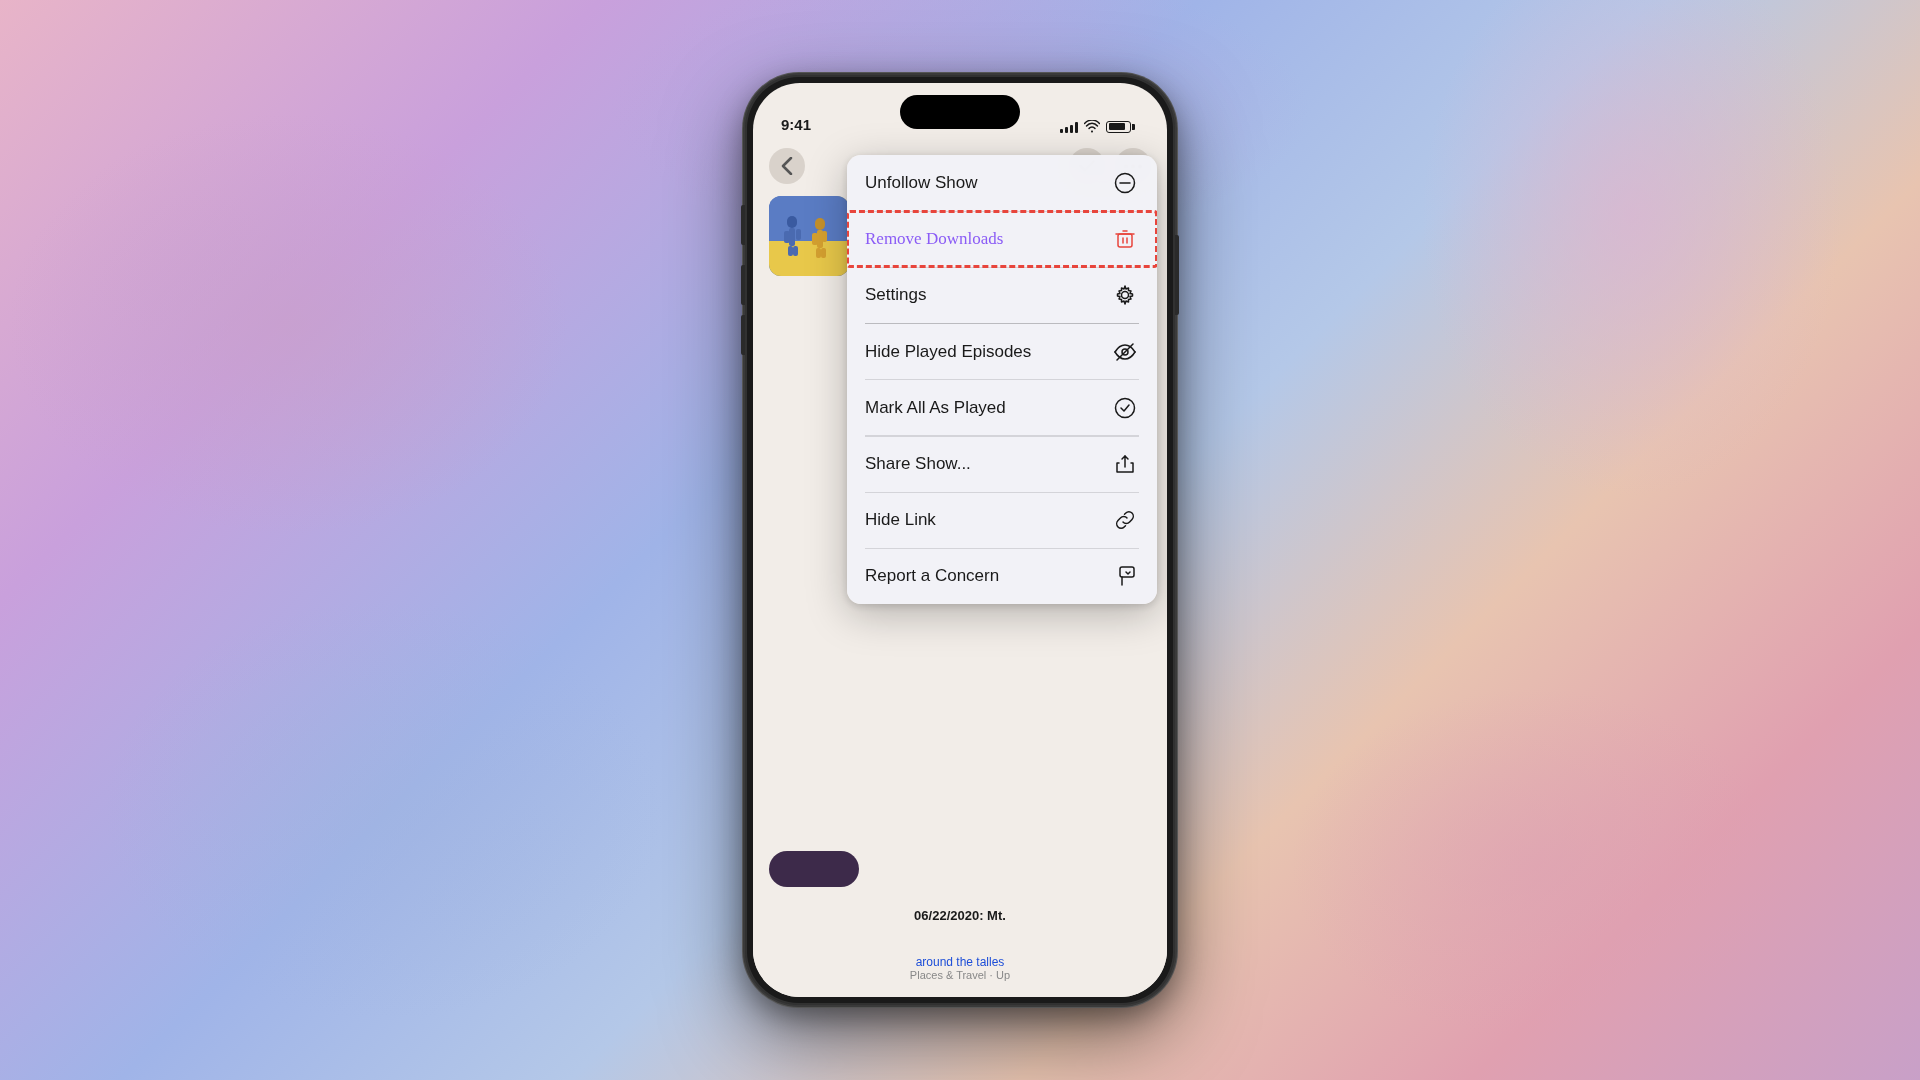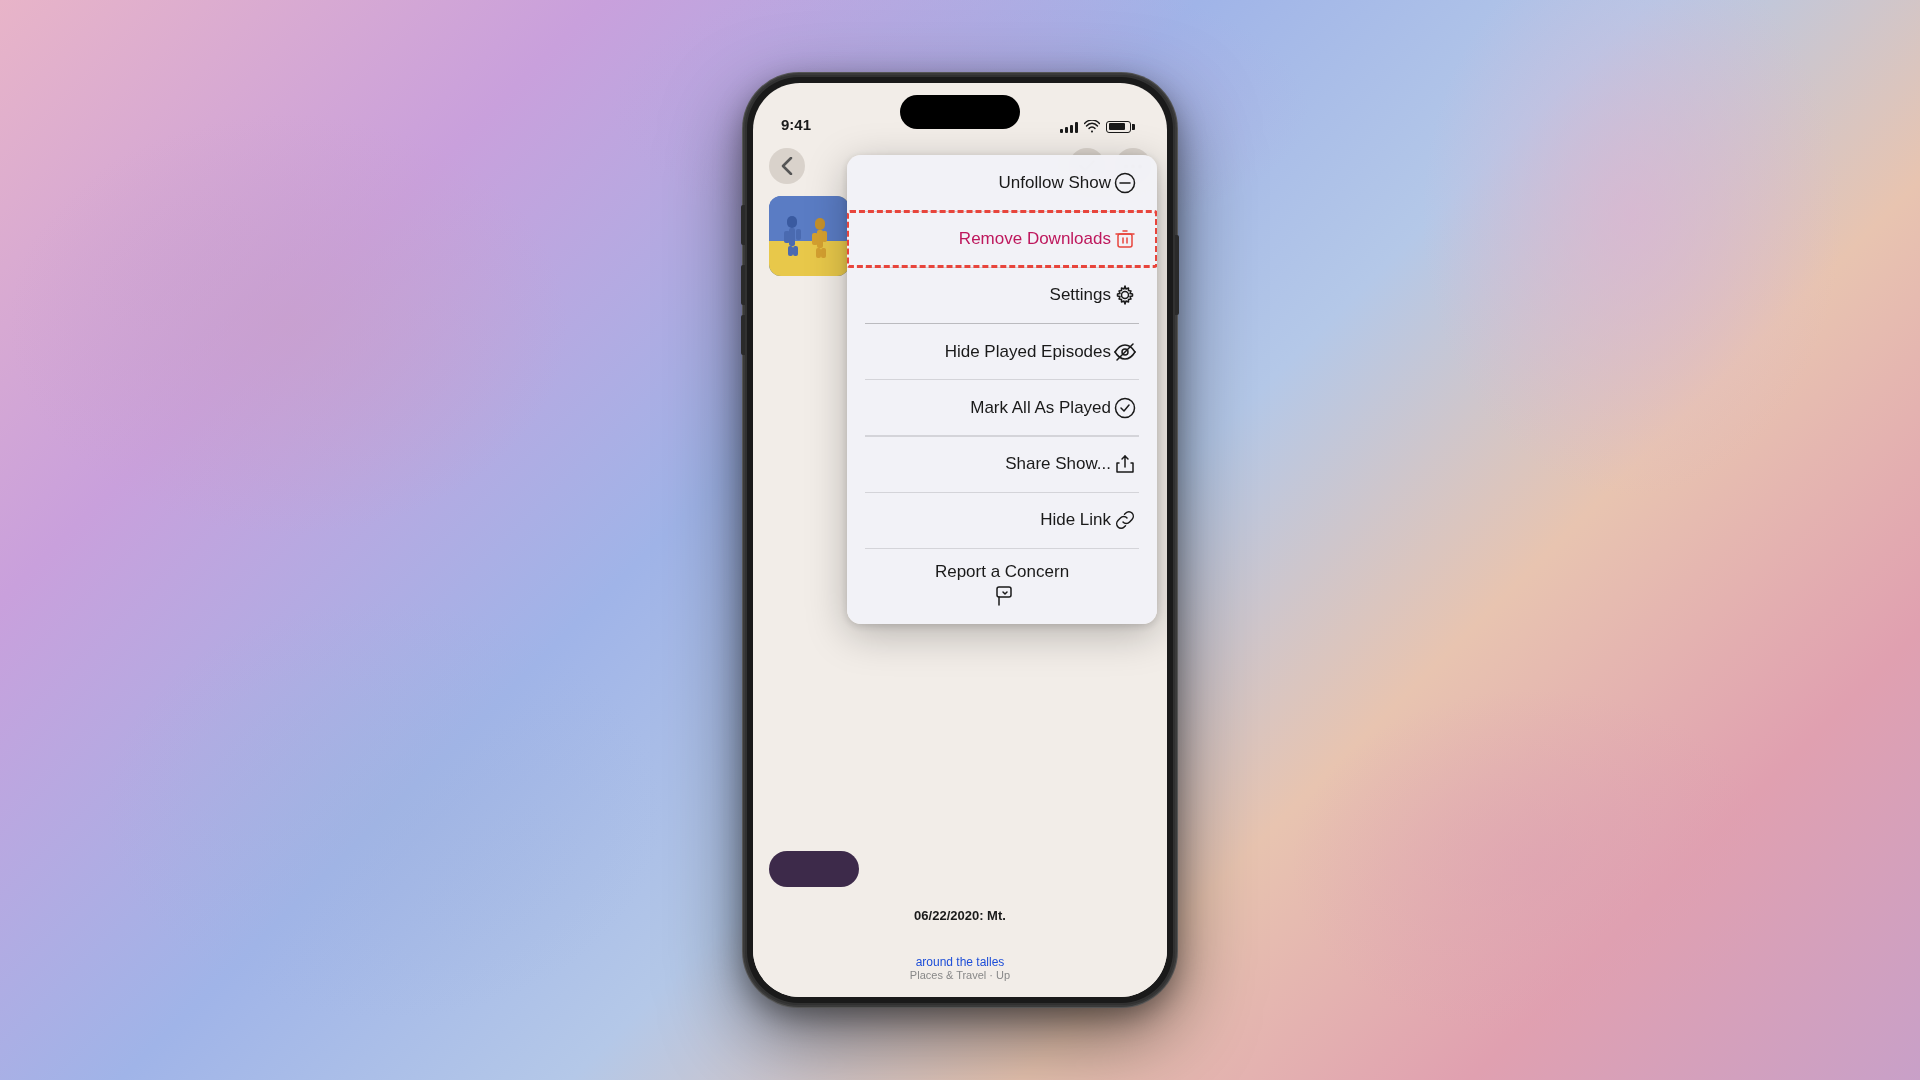--- a/index.html
+++ b/index.html
@@ -257,21 +257,21 @@
       border-radius: 14px;
       overflow: hidden;
       box-shadow: 0 10px 40px rgba(0,0,0,0.25), 0 2px 8px rgba(0,0,0,0.15);
       z-index: 200;
       backdrop-filter: blur(20px);
     }
 
     .menu-item {
       display: flex;
       align-items: center;
-      justify-content: flex-end;
+      justify-content: space-between;
       padding: 14px 18px;
       cursor: pointer;
       position: relative;
     }
 
     .menu-item:not(:last-child)::after {
       content: '';
       position: absolute;
       bottom: 0;
       left: 18px;
@@ -280,21 +280,22 @@
       background: rgba(0,0,0,0.12);
     }
 
     .menu-item-text {
       font-size: 17px;
       color: #1a1a1a;
       font-weight: 400;
     }
 
     .menu-item-text.destructive {
-      color: #be185d;
+      color: #8b5cf6;
+      font-family: Liberation Serif, serif;
     }
 
     .menu-item-icon {
       width: 28px;
       height: 28px;
       display: flex;
       align-items: center;
       justify-content: center;
       color: #1a1a1a;
       font-size: 18px;
@@ -518,21 +519,21 @@
           <div class="menu-item">
             <span class="menu-item-text">Hide Link</span>
             <div class="menu-item-icon">
               <svg width="22" height="22" viewBox="0 0 22 22">
                 <path d="M9 13 C9.8 14 11 14.5 12.2 14.5 C13.5 14.5 14.7 14 15.6 13 L18 10.5 C19.7 8.7 19.7 5.8 18 4 C16.3 2.2 13.5 2.2 11.8 4 L10.5 5.3" stroke="#1a1a1a" stroke-width="1.5" fill="none" stroke-linecap="round"></path>
                 <path d="M13 9 C12.2 8 11 7.5 9.8 7.5 C8.5 7.5 7.3 8 6.4 9 L4 11.5 C2.3 13.3 2.3 16.2 4 18 C5.7 19.8 8.5 19.8 10.2 18 L11.5 16.7" stroke="#1a1a1a" stroke-width="1.5" fill="none" stroke-linecap="round"></path>
               </svg>
             </div>
           </div>
 
-          <div class="menu-item" style="border-bottom:none;flex-direction:column;">
+          <div class="menu-item" style="border-bottom:none;">
             <span class="menu-item-text">Report a Concern</span>
             <div class="menu-item-icon">
               <svg width="22" height="22" viewBox="0 0 22 22">
                 <rect x="6" y="2" width="14" height="10" rx="2" stroke="#1a1a1a" stroke-width="1.5" fill="none"></rect>
                 <path d="M8 12 L8 20" stroke="#1a1a1a" stroke-width="1.5" stroke-linecap="round"></path>
                 <path d="M12 7 L14 9 L16 7" stroke="#1a1a1a" stroke-width="1.5" fill="none" stroke-linecap="round" stroke-linejoin="round"></path>
               </svg>
             </div>
           </div>
 

